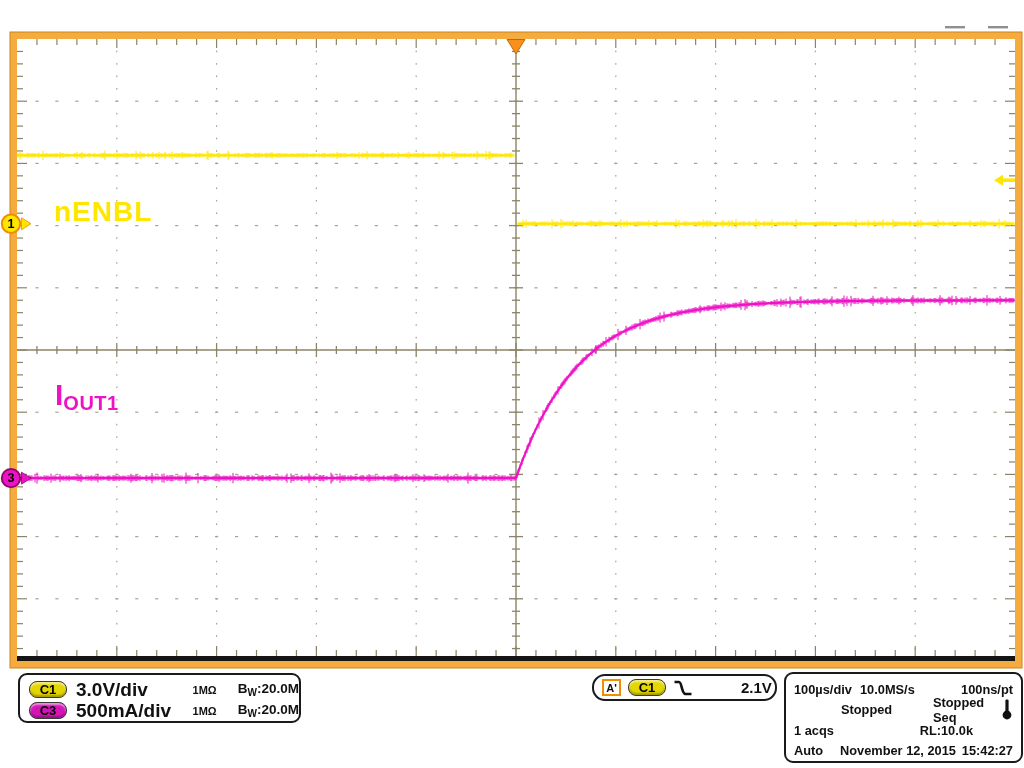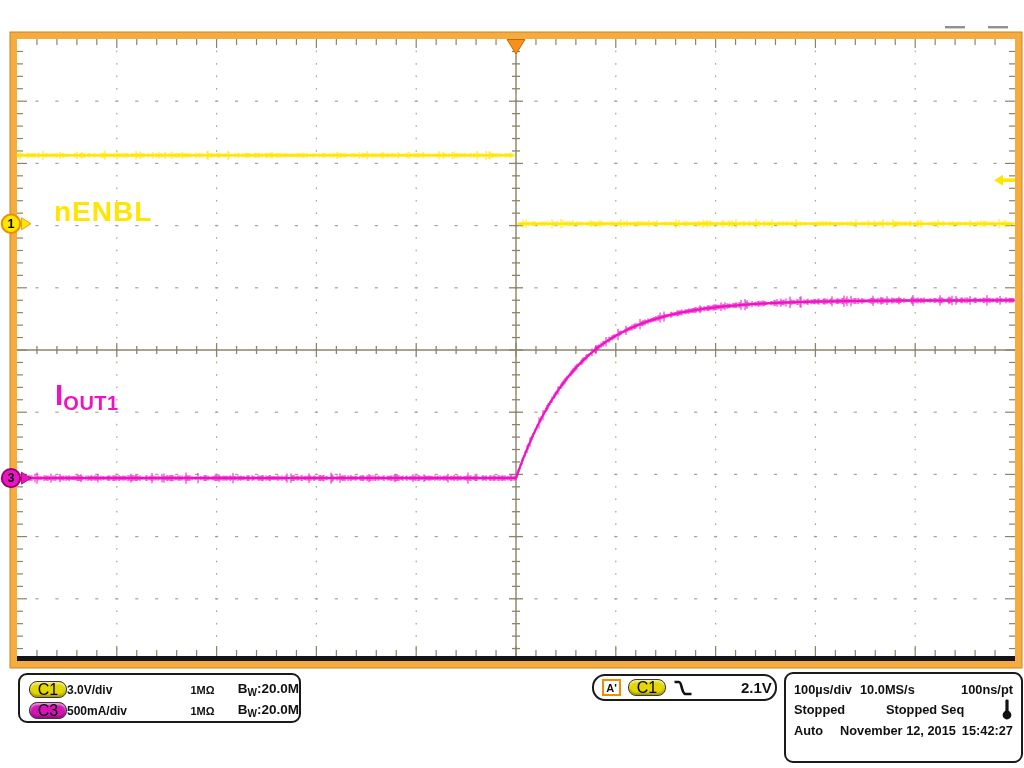--- a/index.html
+++ b/index.html
@@ -9,41 +9,41 @@
   .trace-label{position:absolute;font-weight:bold;white-space:nowrap;}
   #lbl-ch1{left:54px;top:196px;font-size:28px;letter-spacing:1px;color:var(--ch1);}
   #lbl-ch3{left:55px;top:378px;font-size:30px;color:var(--ch3);}
   #lbl-ch3 sub{font-size:20px;vertical-align:-5px;letter-spacing:.5px;}
   .rbox{position:absolute;background:#fff;border:2px solid #1a1a1a;box-sizing:border-box;color:#111;}
   
   #box-channels{left:18px;top:673px;width:283px;height:50px;border-radius:9px;padding:4px 0 0 9px;}
   .chrow{display:flex;align-items:center;height:21px;}
   .badge{display:inline-flex;align-items:center;justify-content:center;flex:none;
          width:36px;height:15px;border-radius:8px;border:1px solid #3a3a3a;
-         font-size:16px;font-weight:normal;color:#000;
+         font-size:13px;font-weight:bold;color:#000;
          box-shadow:inset 0 2px 2px rgba(255,255,255,.55), inset 0 -2px 2px rgba(0,0,0,.28);}
   .badge.c1{background:var(--badge1);}
   .badge.c3{background:var(--badge3);}
-  .chrow .scale{width:141px;font-size:12px;font-weight:bold;}
+  .chrow .scale{margin-left:9px;width:141px;font-size:19px;font-weight:bold;}
   .chrow .imp{width:45px;font-size:11px;font-weight:bold;}
   .bw{font-size:13.5px;font-weight:bold;padding-left:8px;}
   .bw sub{font-size:10px;vertical-align:-3px;}
   
   #box-trigger{left:592px;top:674px;width:185px;height:27px;border-radius:13px;
                display:flex;align-items:center;gap:7px;padding:0 8px;}
   .achip{display:inline-flex;align-items:center;justify-content:center;flex:none;
          width:19px;height:17px;border:2px solid #ef8e00;background:#fff;
          font-size:11px;font-weight:bold;color:#111;box-sizing:border-box;}
   .slope{display:block;flex:none;}
   .tlevel{font-size:15px;font-weight:bold;margin-left:41px;}
   
   #box-timebase{left:784px;top:672px;width:239px;height:91px;border-radius:9px;padding:5px 8px 12px 8px;}
   .trow{display:flex;align-items:center;height:20.5px;font-size:12.8px;font-weight:bold;}
   .trow .w66{width:66px;flex:none;}
-  .trow .w92{width:92px;flex:none;}
+  .trow .w92{width:92px;flex:none;margin-left:47px;}
   .trow .w46{width:46px;flex:none;}
   .mla{margin-left:auto;}
   .rl{margin-left:auto;margin-right:40px;}
   .pin{display:block;flex:none;}
 </style>
 </head>
 <body>
 
 <div class="stage">
 
@@ -1194,19 +1194,23 @@
     </div>
     <div class="trow">
       <span class="w92">Stopped</span>
       <span>Stopped Seq</span>
       <svg class="pin mla" width="12" height="21" viewBox="0 0 12 21">
         <rect x="4.4" y="0.5" width="3.2" height="13" rx="1.2" fill="#111"></rect>
         <circle cx="6" cy="16" r="4.4" fill="#111"></circle>
       </svg>
     </div>
     <div class="trow">
+      <span>1 acqs</span>
+      <span class="rl">RL:10.0k</span>
+    </div>
+    <div class="trow">
       <span class="w46">Auto</span>
       <span>November 12, 2015</span>
       <span class="mla">15:42:27</span>
     </div>
   </div>
 
 </div>
 
 </body></html>

